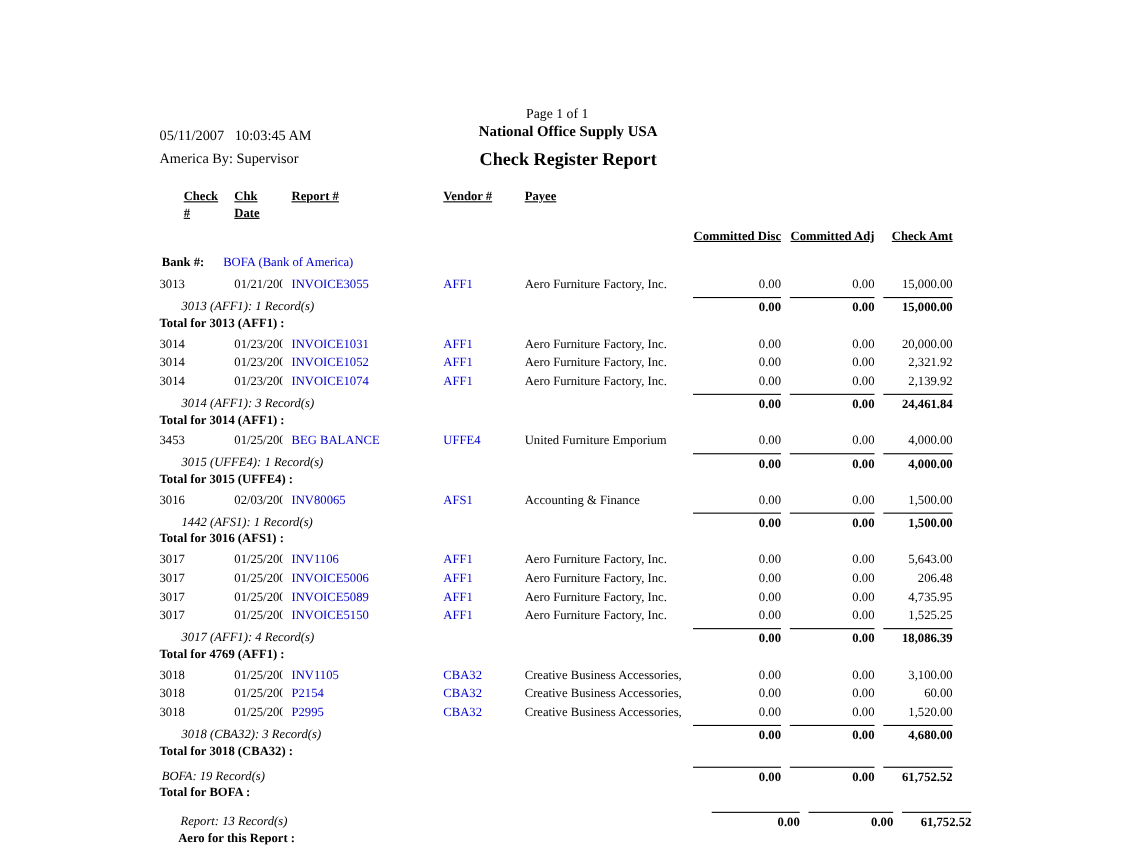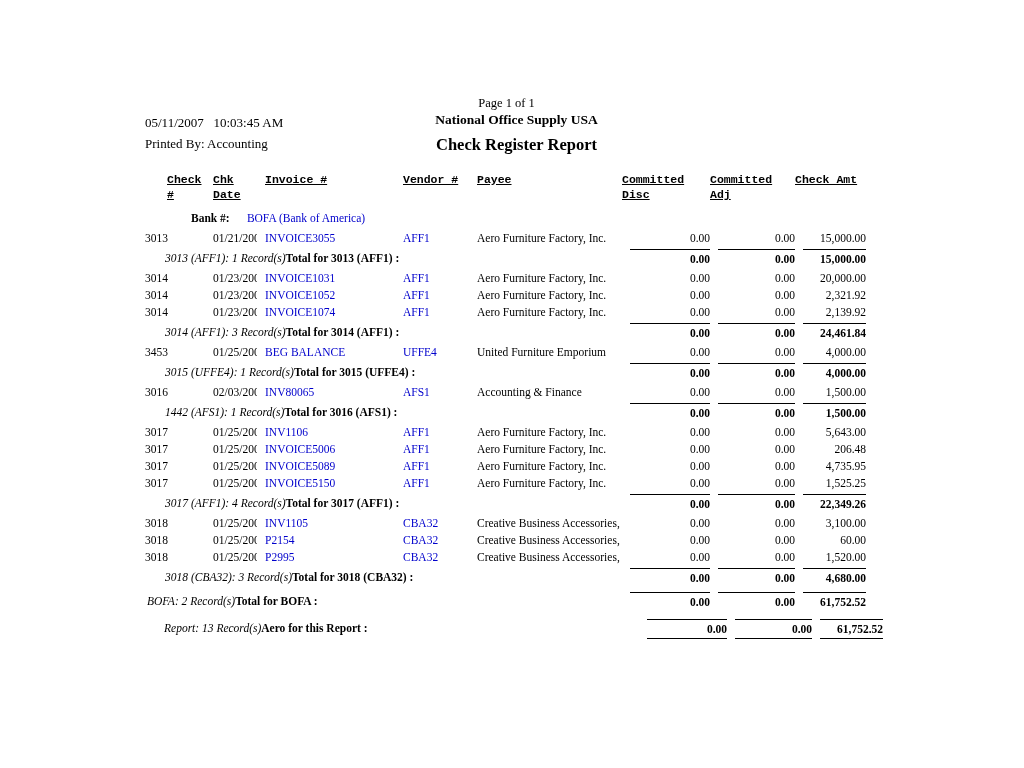--- a/index.html
+++ b/index.html
@@ -12,69 +12,69 @@
   .hdr-left .dt { white-space:pre; }
   .hdr-center{ position:absolute; left:155px; top:112px; width:723px; text-align:center; }
   .company   { font-size:13.5px; font-weight:bold; }
   .title     { font-size:16.5px; font-weight:bold; margin-top:7px; }
   .hdr-right { position:absolute; left:145px; top:96px; width:723px; text-align:center; font-size:12.5px; }
 
   .tbl { position:absolute; left:145px; top:172px; width:721px; font-size:11.5px; }
   .row { display:grid; grid-template-columns:60px 52px 138px 74px 153px 88px 85px 71px; }
 
   .header-row { font-weight:bold; margin-bottom:9px; }
-  .header-row .cell { text-decoration:underline; line-height:15px;font-family:Liberation Mono, monospace; }
+  .header-row .cell { text-decoration:underline; line-height:15px; }
   .h-check { padding-left:22px; }
   .h-left  { padding-left:8px; }
-  .h-num   { text-align:left; }
-
-  .bank-row { height:17px; margin-bottom:2px; line-height:15px;margin-left:44px; }
+  .h-num   { text-align:right;margin-top:36px; }
+
+  .bank-row { height:17px; margin-bottom:2px; line-height:15px; }
   .bank-label { font-weight:bold; display:inline-block; width:55px; padding-left:2px; }
   .link { color:var(--link,#0000cc); }
 
   .detail-row .cell { line-height:17px; white-space:nowrap; overflow:hidden; }
   .c-check { text-align:left; padding-right:4px; }
   .c-date, .c-inv, .c-ven, .c-payee { padding-left:8px; }
   .c-num { text-align:right; }
 
   .total-row { margin:2px 0 3px; }
   .total-row .cell, .total-row .sum-left { line-height:15px; padding-top:2px; }
   .total-row .c-num { font-weight:bold; }
   .line { border-top:1px solid #000; margin-left:8px; }
-  .sum-left { grid-column:1 / 6; display:flex; justify-content:flex-start; }
+  .sum-left { grid-column:1 / 6; display:flex; justify-content:flex-end;flex-direction:column; }
   .records { font-style:italic; padding-left:20px; white-space:nowrap; }
   .total-label { font-weight:bold; white-space:nowrap; }
   .grand .records { padding-left:2px; }
   .bank-total { margin-top:6px; }
   .report-total { margin-top:9px;margin-left:17px; }
   .report-total .line { border-bottom:1px solid #000; padding-bottom:1px; }
 </style>
 </head>
 <body>
 
 <div class="page">
 
   <div class="hdr-left">
     <div class="dt">05/11/2007   10:03:45 AM</div>
-    <div>Printed By: Accounting</div>
+    <div>America By: Supervisor</div>
   </div>
 
   <div class="hdr-center">
     <div class="company">National Office Supply USA</div>
     <div class="title">Check Register Report</div>
   </div>
 
   <div class="hdr-right">Page 1 of 1</div>
 
   <div class="tbl">
 
     <div class="row header-row">
       <div class="cell h-check">Check #</div>
       <div class="cell h-left">Chk Date</div>
-      <div class="cell h-left">Invoice #</div>
+      <div class="cell h-left">Report #</div>
       <div class="cell h-left">Vendor #</div>
       <div class="cell h-left">Payee</div>
       <div class="cell h-num">Committed Disc</div>
       <div class="cell h-num">Committed Adj</div>
       <div class="cell h-num">Check Amt</div>
     </div>
 
     <div class="bank-row">
       <span class="bank-label">Bank #:</span>
       <span class="bank-value link">BOFA (Bank of America)</span>
@@ -213,25 +213,25 @@
           <div class="cell c-inv link">INVOICE5150</div>
           <div class="cell c-ven link">AFF1</div>
           <div class="cell c-payee">Aero Furniture Factory, Inc.</div>
           <div class="cell c-num">0.00</div>
           <div class="cell c-num">0.00</div>
           <div class="cell c-num">1,525.25</div>
         </div>
         <div class="row total-row group-total">
           <div class="sum-left">
             <div class="records">3017 (AFF1): 4 Record(s)</div>
-            <div class="total-label">Total for 3017 (AFF1) :</div>
-          </div>
-          <div class="cell c-num line">0.00</div>
-          <div class="cell c-num line">0.00</div>
-          <div class="cell c-num line">22,349.26</div>
+            <div class="total-label">Total for 4769 (AFF1) :</div>
+          </div>
+          <div class="cell c-num line">0.00</div>
+          <div class="cell c-num line">0.00</div>
+          <div class="cell c-num line">18,086.39</div>
         </div>
         <div class="row detail-row">
           <div class="cell c-check">3018</div>
           <div class="cell c-date">01/25/2006</div>
           <div class="cell c-inv link">INV1105</div>
           <div class="cell c-ven link">CBA32</div>
           <div class="cell c-payee">Creative Business Accessories,</div>
           <div class="cell c-num">0.00</div>
           <div class="cell c-num">0.00</div>
           <div class="cell c-num">3,100.00</div>
@@ -260,21 +260,21 @@
           <div class="sum-left">
             <div class="records">3018 (CBA32): 3 Record(s)</div>
             <div class="total-label">Total for 3018 (CBA32) :</div>
           </div>
           <div class="cell c-num line">0.00</div>
           <div class="cell c-num line">0.00</div>
           <div class="cell c-num line">4,680.00</div>
         </div>
         <div class="row total-row grand bank-total">
           <div class="sum-left">
-            <div class="records">BOFA: 2 Record(s)</div>
+            <div class="records">BOFA: 19 Record(s)</div>
             <div class="total-label">Total for BOFA :</div>
           </div>
           <div class="cell c-num line">0.00</div>
           <div class="cell c-num line">0.00</div>
           <div class="cell c-num line">61,752.52</div>
         </div>
         <div class="row total-row grand report-total">
           <div class="sum-left">
             <div class="records">Report: 13 Record(s)</div>
             <div class="total-label">Aero for this Report :</div>

